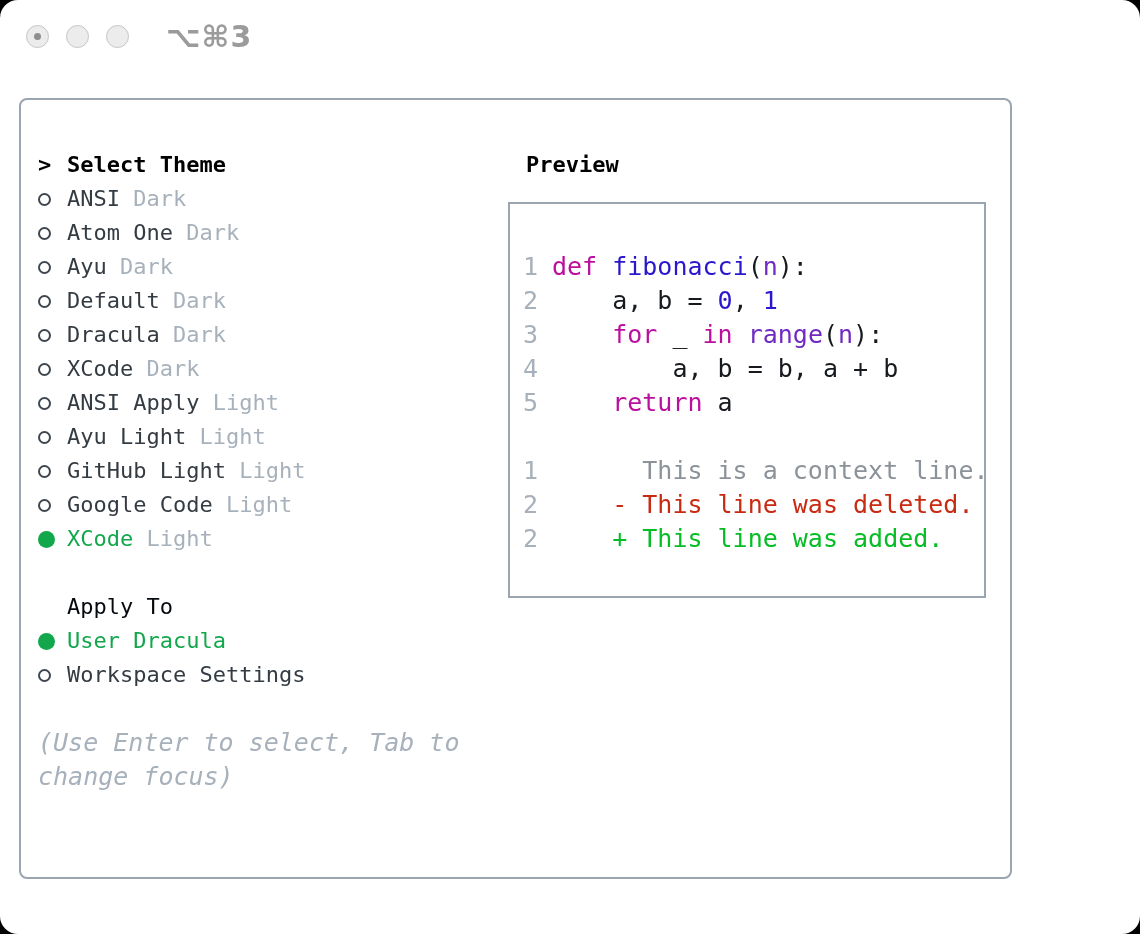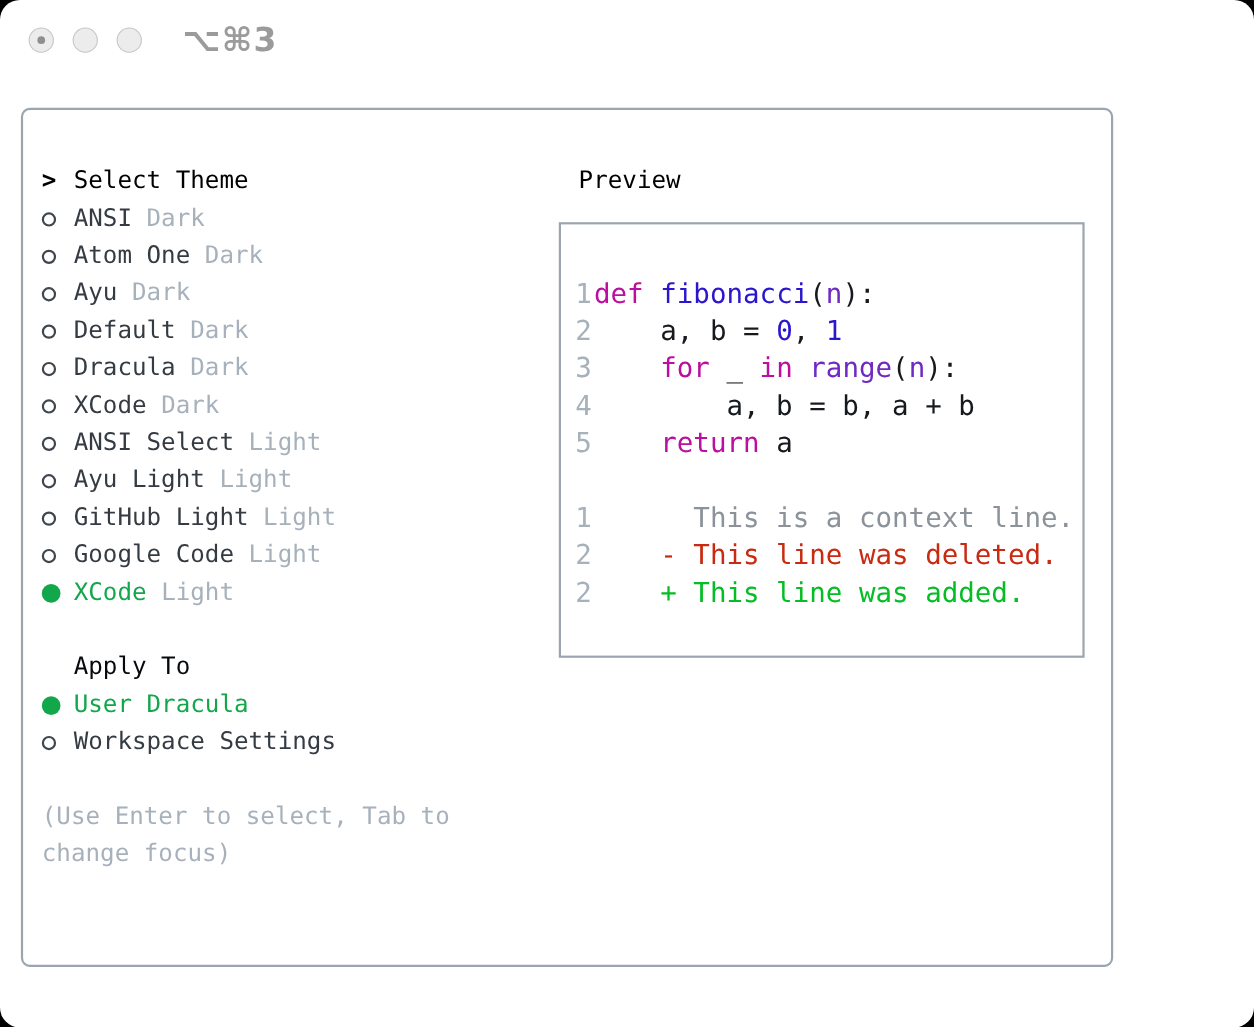--- a/index.html
+++ b/index.html
@@ -48,40 +48,40 @@
   
   .main-box{
     position:absolute;left:19px;top:98px;width:993px;height:781px;
     border:2px solid var(--panel-border);border-radius:8px;background:#fff;
   }
   .row{height:34px;display:flex;align-items:center;font-size:22px;line-height:34px;white-space:pre;}
   .spacer{height:34px;}
   .left-col{position:absolute;left:17px;top:48px;width:450px;}
   .marker{width:29px;flex:none;display:flex;align-items:center;}
   .prompt{font-weight:bold;color:#000;}
-  .header-label{font-weight:normal;color:#000;}
+  .header-label{font-weight:bold;color:#000;}
   .radio{width:13px;height:13px;border:2px solid #3f464e;border-radius:50%;}
   .radio.sel{width:17px;height:17px;border:none;background:var(--accent-green);}
   .t-name{color:var(--item-text);}
   .theme-row.sel .t-name{color:var(--accent-green);margin-top:40px;}
   .t-var{color:var(--muted-text);}
   .section-label{color:#05090d;}
   .opt-name{color:var(--item-text);}
   .apply-row.sel .opt-name{color:var(--accent-green);}
-  .help-line{height:34px;line-height:34px;font-size:22px;color:var(--muted-text);white-space:pre;}
+  .help-line{height:34px;line-height:34px;font-size:25px;color:var(--muted-text);white-space:pre;font-style:italic;}
   
   .preview-header-row{position:absolute;left:505px;top:48px;}
   .preview-box{
     position:absolute;left:487px;top:102px;width:478px;height:396px;
     border:2px solid var(--panel-border);background:#fff;
     padding:46px 0 0 13px;overflow:hidden;
   }
   .pline{height:34px;display:flex;align-items:center;font-size:25px;line-height:34px;}
   .ln{width:15px;flex:none;color:var(--line-number);}
-  .ptext{margin-left:2px;white-space:pre;color:#16191d;text-align:right;}
+  .ptext{margin-left:14px;white-space:pre;color:#16191d;text-align:right;}
   .tok-keyword{color:var(--syntax-keyword);}
   .tok-title{color:var(--syntax-title);}
   .tok-number{color:var(--syntax-number);}
   .tok-builtin{color:var(--syntax-builtin);}
   .tok-params{color:var(--syntax-params);}
   .tok-plain{color:#16191d;}
   .diff-context{color:var(--diff-context);}
   .diff-deleted{color:var(--diff-deleted);}
   .diff-added{color:var(--diff-added);}
   .code-gap{height:34px;}
@@ -110,21 +110,21 @@
         <span class="header-label">Select Theme</span>
       </div>
 
       <div id="theme-list">
           <div class="row theme-row"><span class="marker"><span class="radio"></span></span><span class="item-text"><span class="t-name">ANSI</span><span class="t-var"> Dark</span></span></div>
           <div class="row theme-row"><span class="marker"><span class="radio"></span></span><span class="item-text"><span class="t-name">Atom One</span><span class="t-var"> Dark</span></span></div>
           <div class="row theme-row"><span class="marker"><span class="radio"></span></span><span class="item-text"><span class="t-name">Ayu</span><span class="t-var"> Dark</span></span></div>
           <div class="row theme-row"><span class="marker"><span class="radio"></span></span><span class="item-text"><span class="t-name">Default</span><span class="t-var"> Dark</span></span></div>
           <div class="row theme-row"><span class="marker"><span class="radio"></span></span><span class="item-text"><span class="t-name">Dracula</span><span class="t-var"> Dark</span></span></div>
           <div class="row theme-row"><span class="marker"><span class="radio"></span></span><span class="item-text"><span class="t-name">XCode</span><span class="t-var"> Dark</span></span></div>
-          <div class="row theme-row"><span class="marker"><span class="radio"></span></span><span class="item-text"><span class="t-name">ANSI Select</span><span class="t-var"> Light</span></span></div>
+          <div class="row theme-row"><span class="marker"><span class="radio"></span></span><span class="item-text"><span class="t-name">ANSI Apply</span><span class="t-var"> Light</span></span></div>
           <div class="row theme-row"><span class="marker"><span class="radio"></span></span><span class="item-text"><span class="t-name">Ayu Light</span><span class="t-var"> Light</span></span></div>
           <div class="row theme-row"><span class="marker"><span class="radio"></span></span><span class="item-text"><span class="t-name">GitHub Light</span><span class="t-var"> Light</span></span></div>
           <div class="row theme-row"><span class="marker"><span class="radio"></span></span><span class="item-text"><span class="t-name">Google Code</span><span class="t-var"> Light</span></span></div>
           <div class="row theme-row sel"><span class="marker"><span class="radio sel"></span></span><span class="item-text"><span class="t-name">XCode</span><span class="t-var"> Light</span></span></div>
         </div>
 
       <div class="spacer"></div>
 
       <div class="row">
         <span class="marker"></span>

